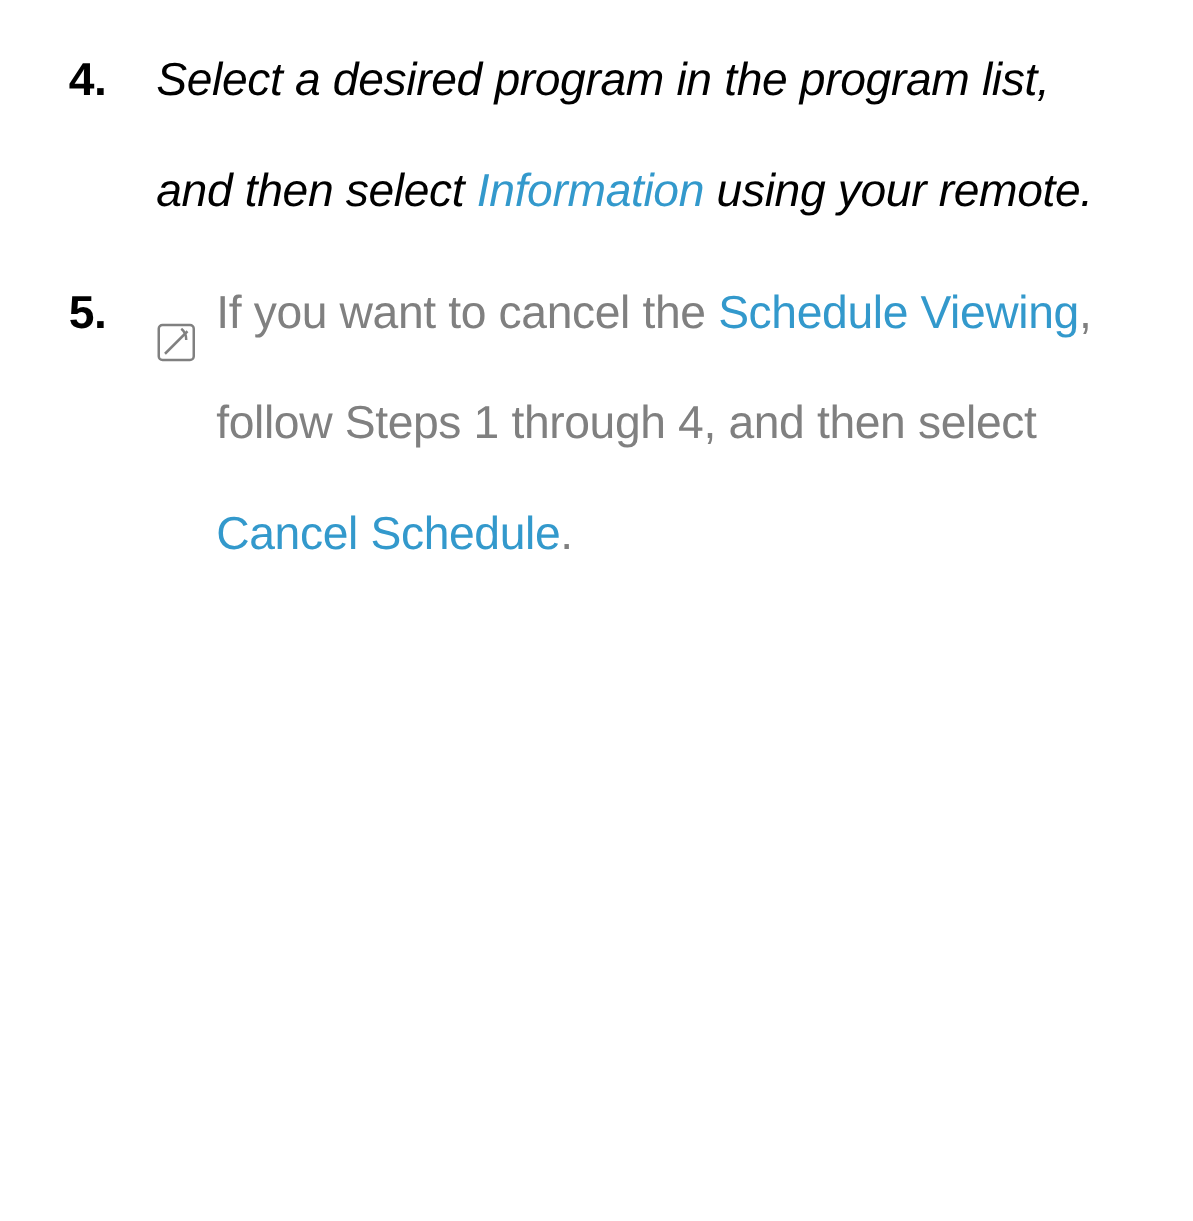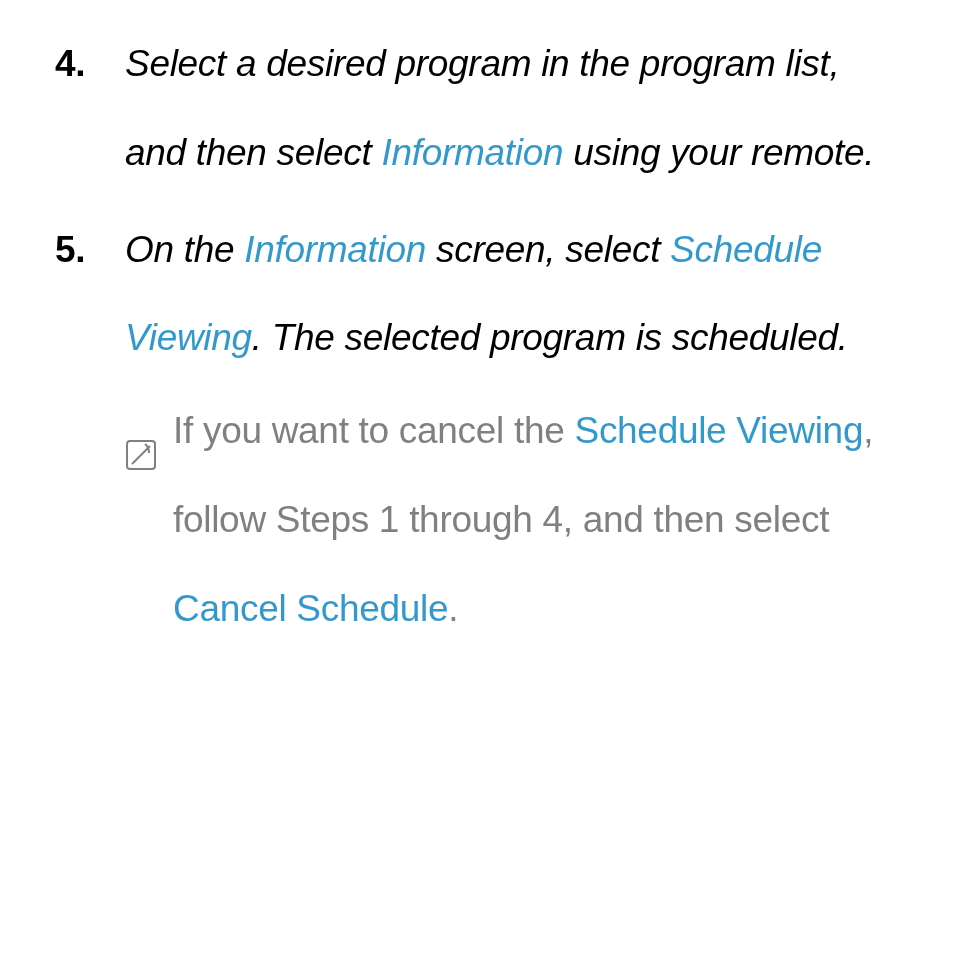--- a/index.html
+++ b/index.html
@@ -59,23 +59,20 @@
 
 <div class="step">
   <span class="step-number">4.</span>
   <div class="step-body">
     <span>Select a desired program in the program list, and then select </span><span class="highlight">Information</span><span> using your remote.</span>
   </div>
 </div>
 
 <div class="step">
   <span class="step-number">5.</span>
-  <div class="step-body">
-    <span>On the </span><span class="highlight">Information</span><span> screen, select </span><span class="highlight">Schedule Viewing</span><span>. The selected program is scheduled.</span>
-  </div>
   <div class="note">
     <span class="note-icon">
       <svg viewBox="0 0 32 32" fill="none" stroke="currentColor" stroke-width="2">
         <rect x="2" y="2" width="28" height="28" rx="3"></rect>
         <line x1="7" y1="25" x2="25" y2="7"></line>
         <path d="M 20 5 Q 24 8 24 14"></path>
       </svg>
     </span>
     <span>If you want to cancel the </span><span class="highlight">Schedule Viewing</span><span>, follow Steps 1 through 4, and then select </span><span class="highlight">Cancel Schedule</span><span>.</span>
   </div>

